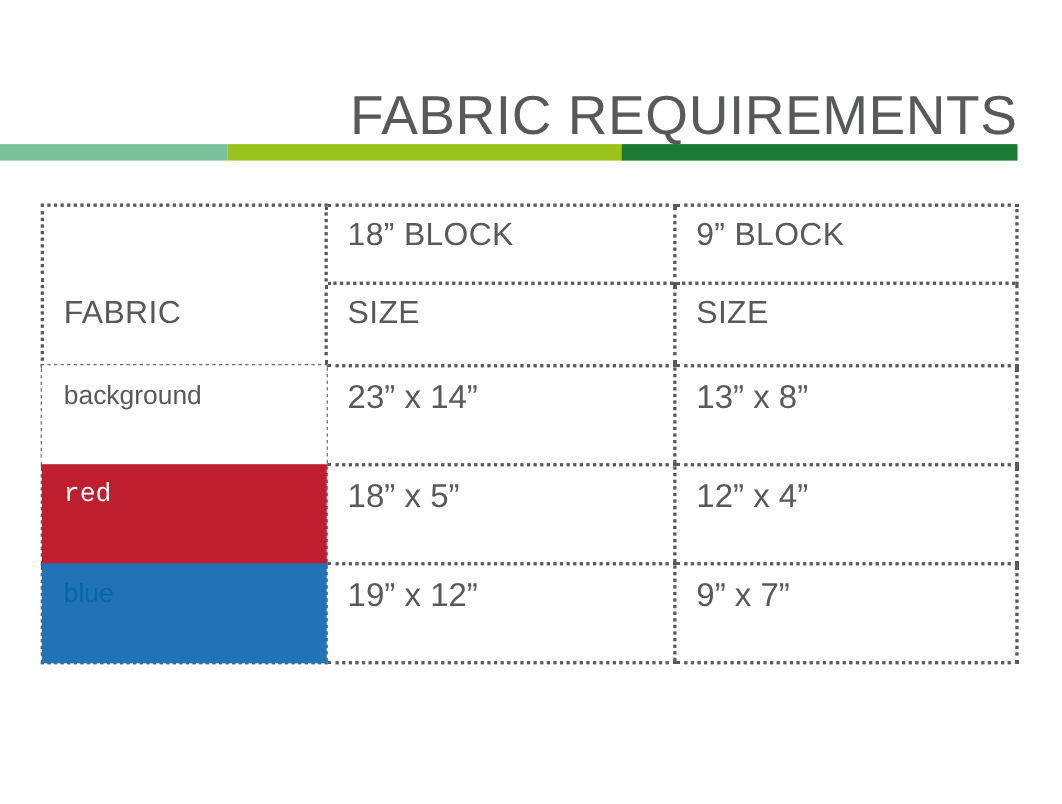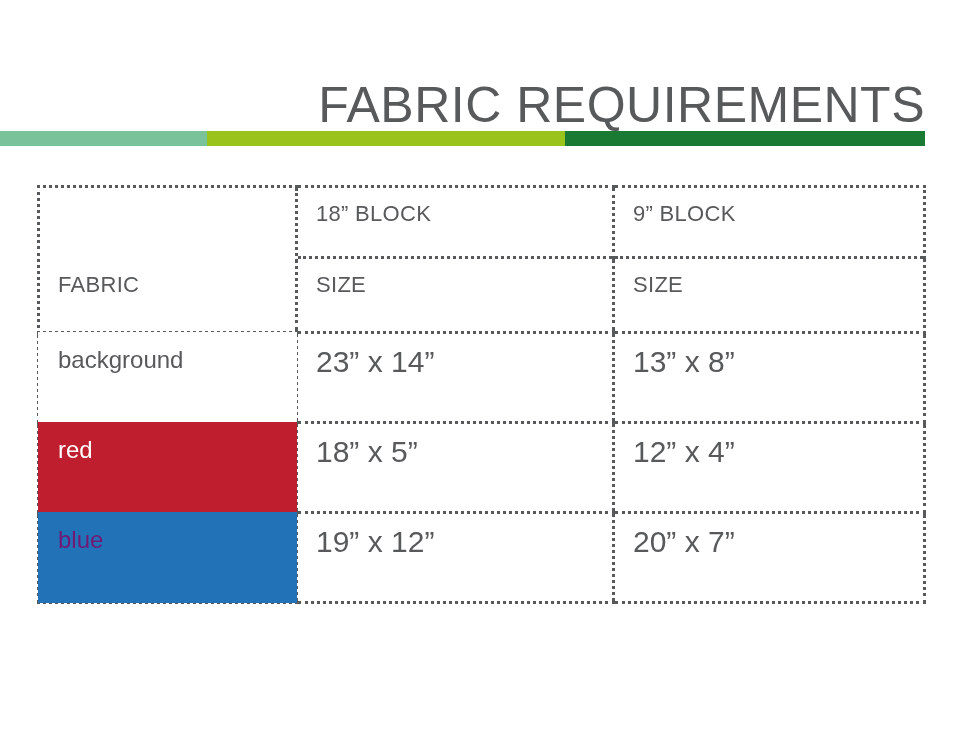--- a/index.html
+++ b/index.html
@@ -73,21 +73,21 @@
   .bd-r { border-right: 3px dotted #58595b; }
   .bd-none-t { border-top: 3px solid transparent; }
 
   
   .r-head-1 td { height: 59px; }
   .r-head-2 td { height: 63px; }
   .r-data  td { height: 78px; }
 
   
   .hdr-text {
-    font-size: 22px;
+    font-size: 29px;
     line-height: 34px;
     letter-spacing: 0.3px;
     white-space: nowrap;
   }
   .fabric-name {
     font-size: 24px;
     line-height: 34px;
     white-space: nowrap;
   }
   .size-text {
@@ -149,29 +149,29 @@
         <span class="swatch-label fabric-name" style="color: rgb(88, 89, 91);">background</span>
       </td>
       <td class="bd-l bd-b size-text">23” x 14”</td>
       <td class="bd-l bd-r bd-b size-text">13” x 8”</td>
     </tr>
 
 
     <tr class="r-data">
       <td class="bd-l bd-b swatch-cell">
         <div class="swatch-fill" style="background: rgb(190, 30, 45);"></div>
-        <span class="swatch-label fabric-name light-text" style="color: rgb(255, 255, 255);">red</span>
+        <span class="swatch-label fabric-name light-text" style="color: rgb(255, 255, 255); font-family: Liberation Mono, monospace;">red</span>
       </td>
       <td class="bd-l bd-b size-text">18” x 5”</td>
       <td class="bd-l bd-r bd-b size-text">12” x 4”</td>
     </tr>
 
     <tr class="r-data">
       <td class="bd-l bd-b swatch-cell">
         <div class="swatch-fill" style="background: rgb(34, 114, 184);"></div>
-        <span class="swatch-label fabric-name light-text" style="color: #701a75;">blue</span>
+        <span class="swatch-label fabric-name light-text" style="color: #0369a1;">blue</span>
       </td>
       <td class="bd-l bd-b size-text">19” x 12”</td>
-      <td class="bd-l bd-r bd-b size-text">20” x 7”</td>
+      <td class="bd-l bd-r bd-b size-text">9” x 7”</td>
     </tr>
 
   </tbody>
 </table>
 
 </body></html>

